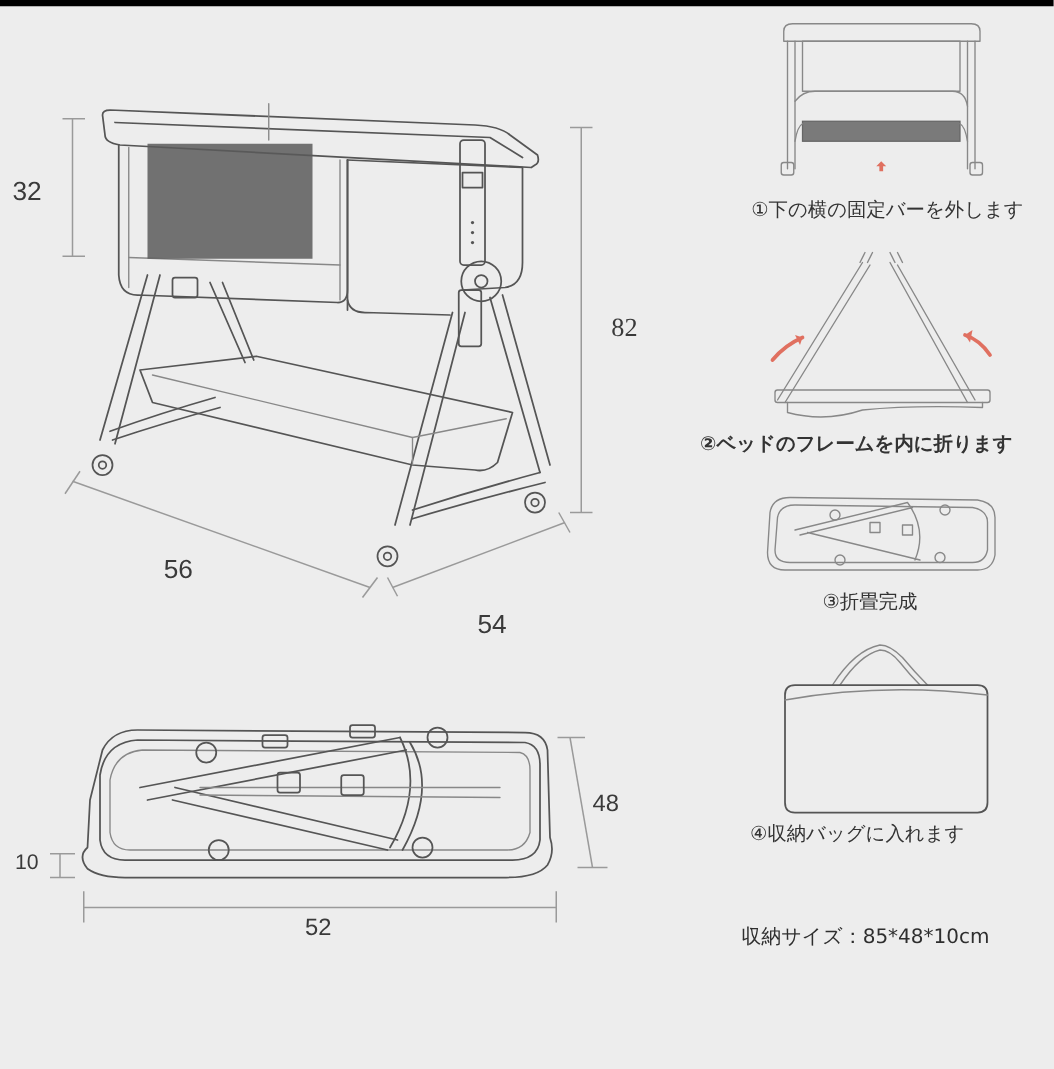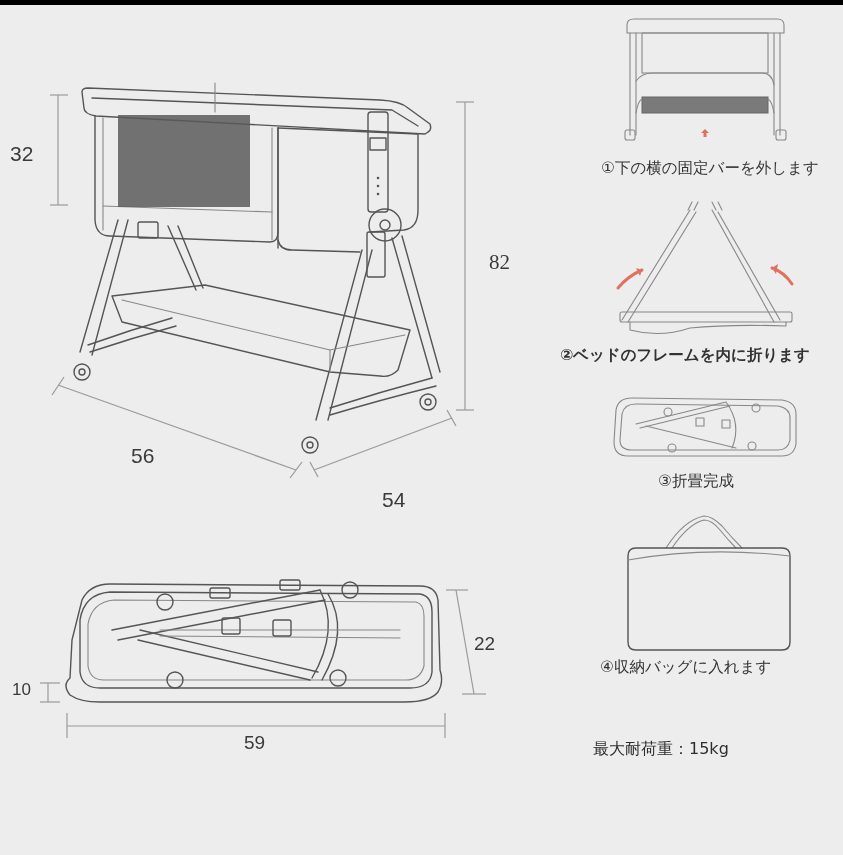--- a/index.html
+++ b/index.html
@@ -124,22 +124,22 @@
   <line class="dimln" x1="40" y1="142" x2="60" y2="142"></line>
   <line class="dimln" x1="456" y1="30" x2="474" y2="134"></line>
   <line class="dimln" x1="446" y1="30" x2="468" y2="30"></line>
   <line class="dimln" x1="462" y1="134" x2="486" y2="134"></line>
   <line class="dimln" x1="67" y1="166" x2="445" y2="166"></line>
   <line class="dimln" x1="67" y1="153" x2="67" y2="178"></line>
   <line class="dimln" x1="445" y1="153" x2="445" y2="178"></line>
 </svg>
 
 <div class="dim-label" style="left:12px;top:680px;font-size:17px;">10</div>
-<div class="dim-label" style="left:474px;top:633px;font-size:19px;">22</div>
-<div class="dim-label" style="left:244px;top:732px;font-size:19px;">59</div>
+<div class="dim-label" style="left:474px;top:633px;font-size:19px;">48</div>
+<div class="dim-label" style="left:244px;top:732px;font-size:19px;">52</div>
 
 <svg width="170" height="130" style="left:622px;top:15px">
   <path class="lnl" d="M5,10 Q5,4 12,4 L155,4 Q162,4 162,10 L162,18 L5,18 Z"></path>
   <rect class="lnl" x="20" y="18" width="126" height="40"></rect>
   <path class="lnl" d="M8,18 L8,120 M14,18 L14,120 M152,18 L152,120 M158,18 L158,120"></path>
   <path class="lnl" d="M14,66 Q20,58 30,58 L140,58 Q150,58 152,70"></path>
   <rect x="20" y="82" width="126" height="16" fill="#7a7a7a" stroke="#666" stroke-width="1"></rect>
   <path class="lnl" d="M14,98 Q16,86 20,84 M152,98 Q150,86 146,84"></path>
   <rect class="lnl" x="3" y="115" width="10" height="10" rx="2"></rect>
   <rect class="lnl" x="154" y="115" width="10" height="10" rx="2"></rect>
@@ -176,15 +176,15 @@
 <svg width="170" height="140" style="left:626px;top:514px">
   <path class="lnl" d="M40,34 Q58,6 78,2 Q86,2 96,12 Q106,24 116,34" stroke-width="1.4"></path>
   <path class="lnl" d="M46,34 Q62,10 78,6 Q86,6 94,16 Q102,26 110,34"></path>
   <path class="ln" d="M2,42 Q2,34 10,34 L156,34 Q164,34 164,42 L164,128 Q164,136 156,136 L10,136 Q2,136 2,128 Z"></path>
   <path class="lnl" d="M2,46 Q80,32 164,42"></path>
 </svg>
 <div class="step-label" style="left:600px;top:657px;">④収納バッグに入れます</div>
 
 <div class="specs">
   <div class="row">
-    <span>最大耐荷重</span><span>：</span><span>15kg</span>
+    <span>収納サイズ</span><span>：</span><span>85*48*10cm</span>
   </div>
 </div>
 
 </body></html>

